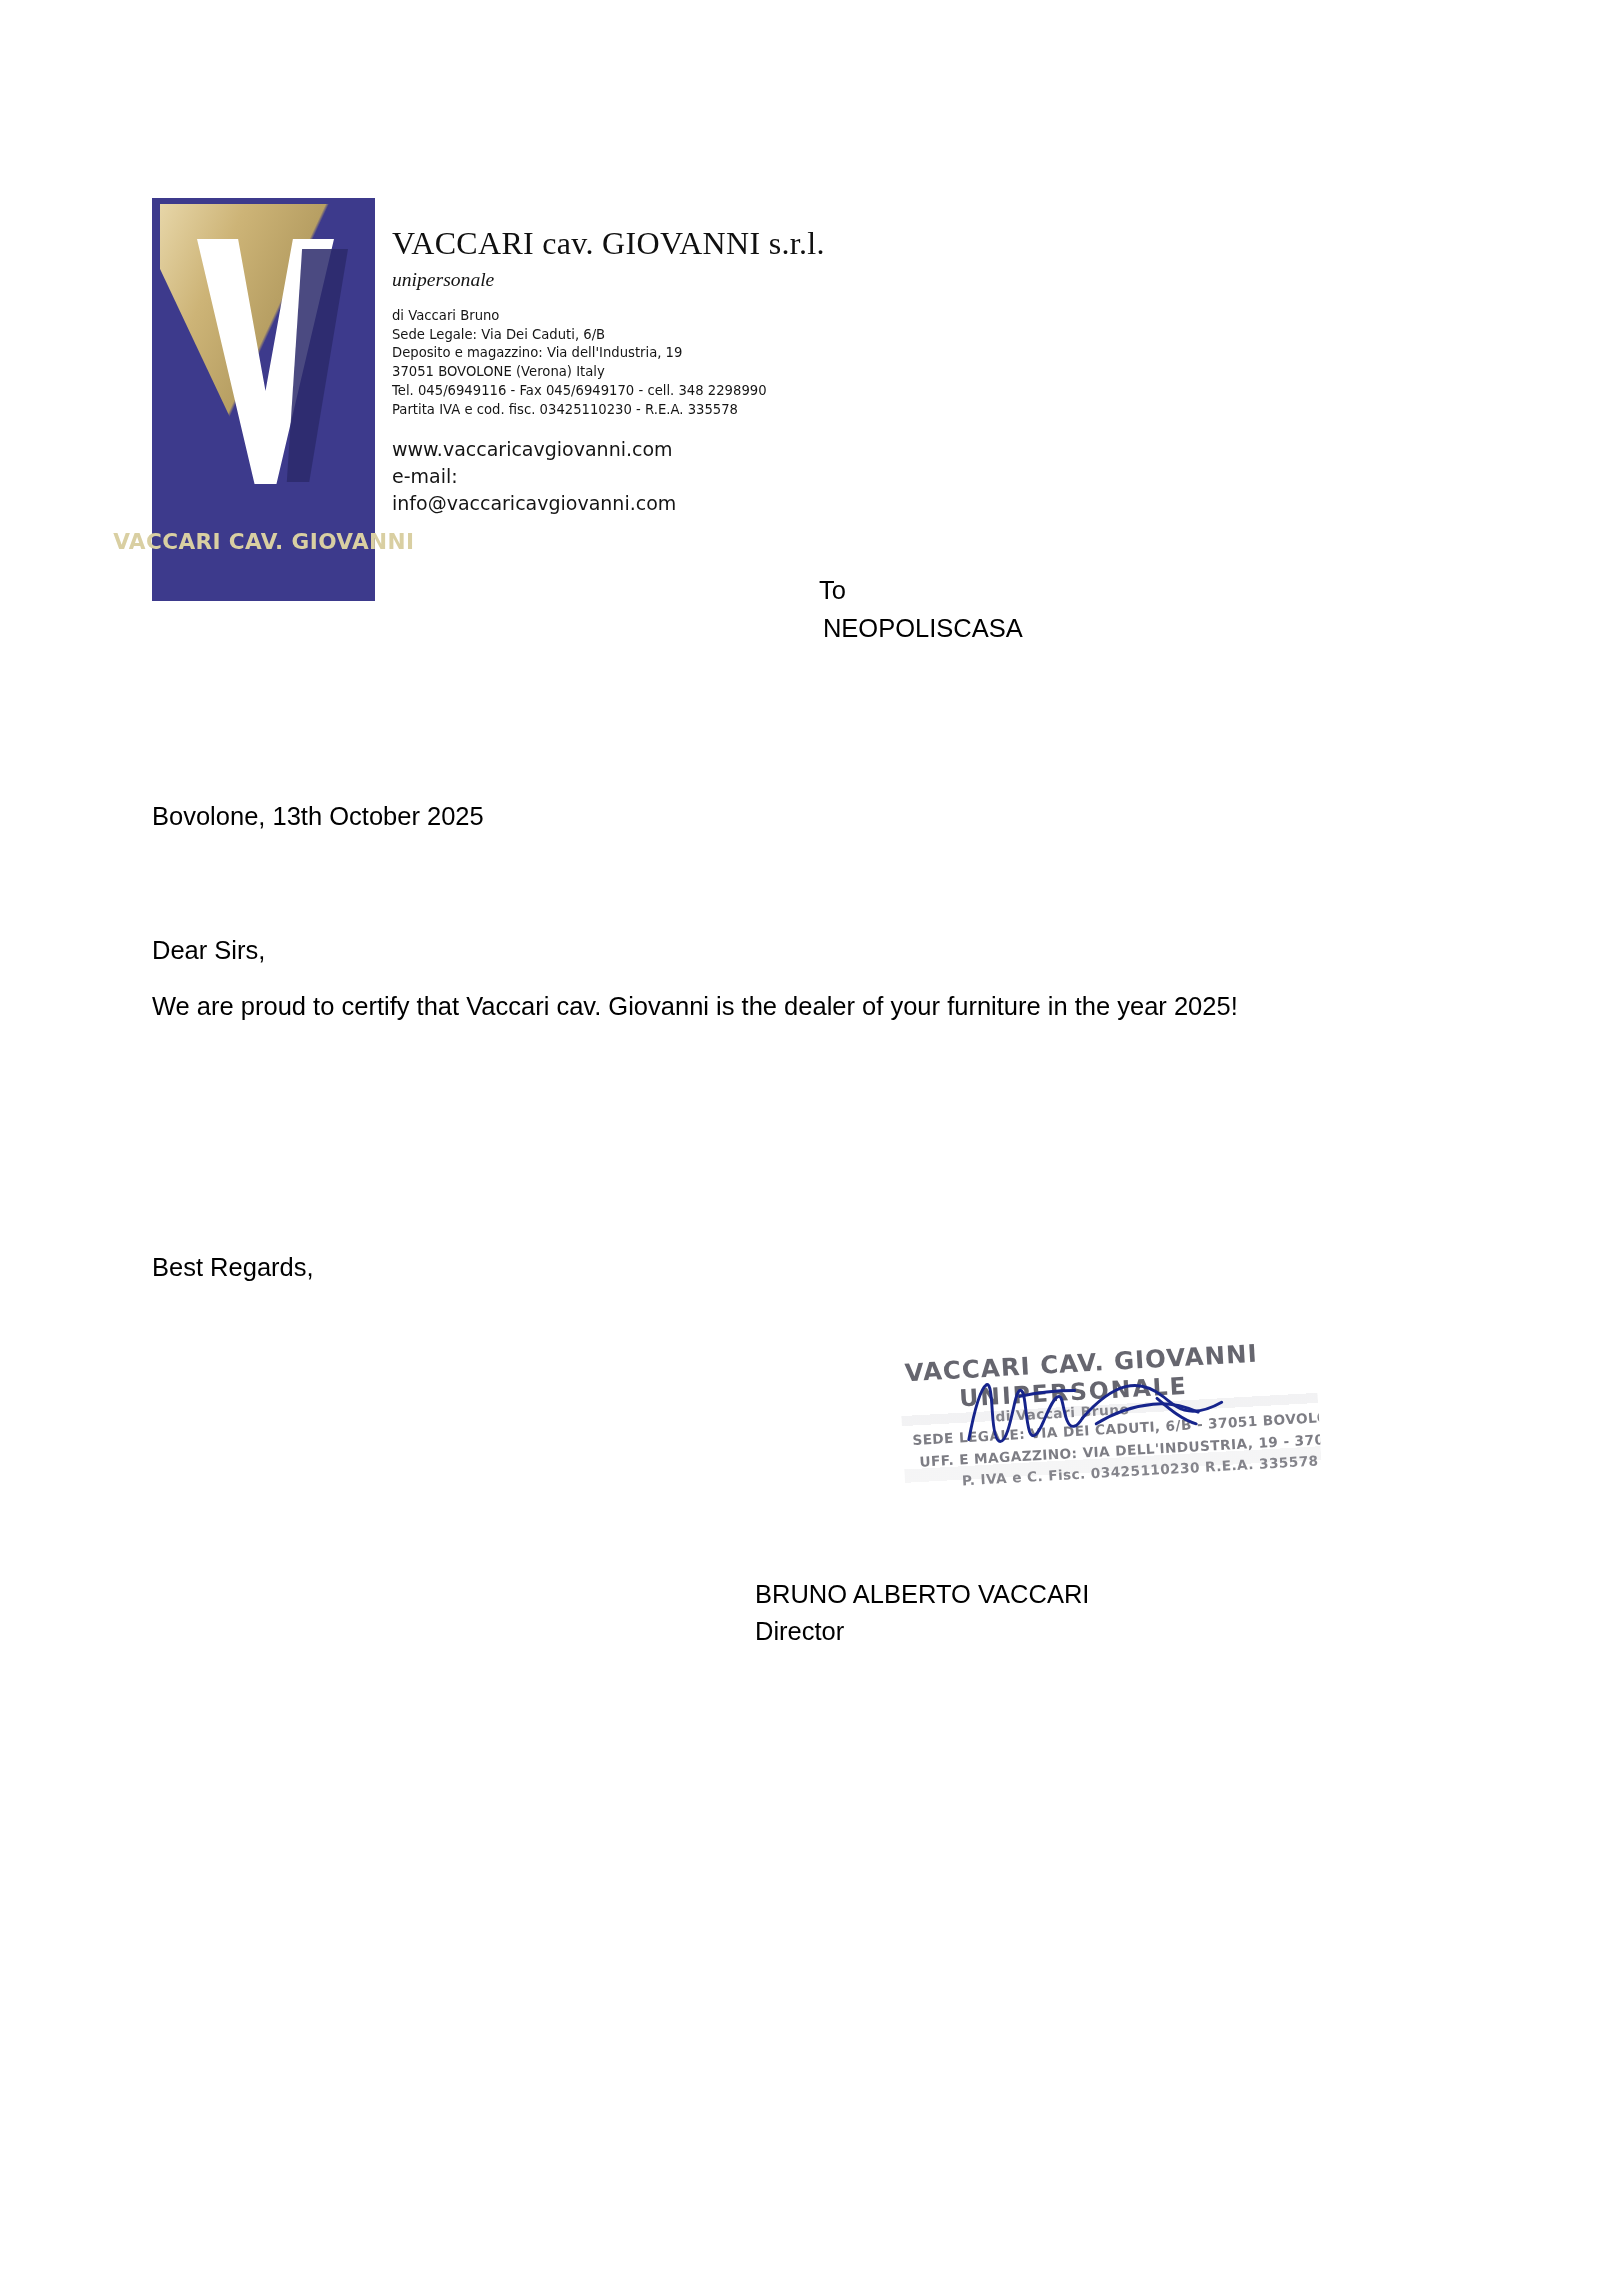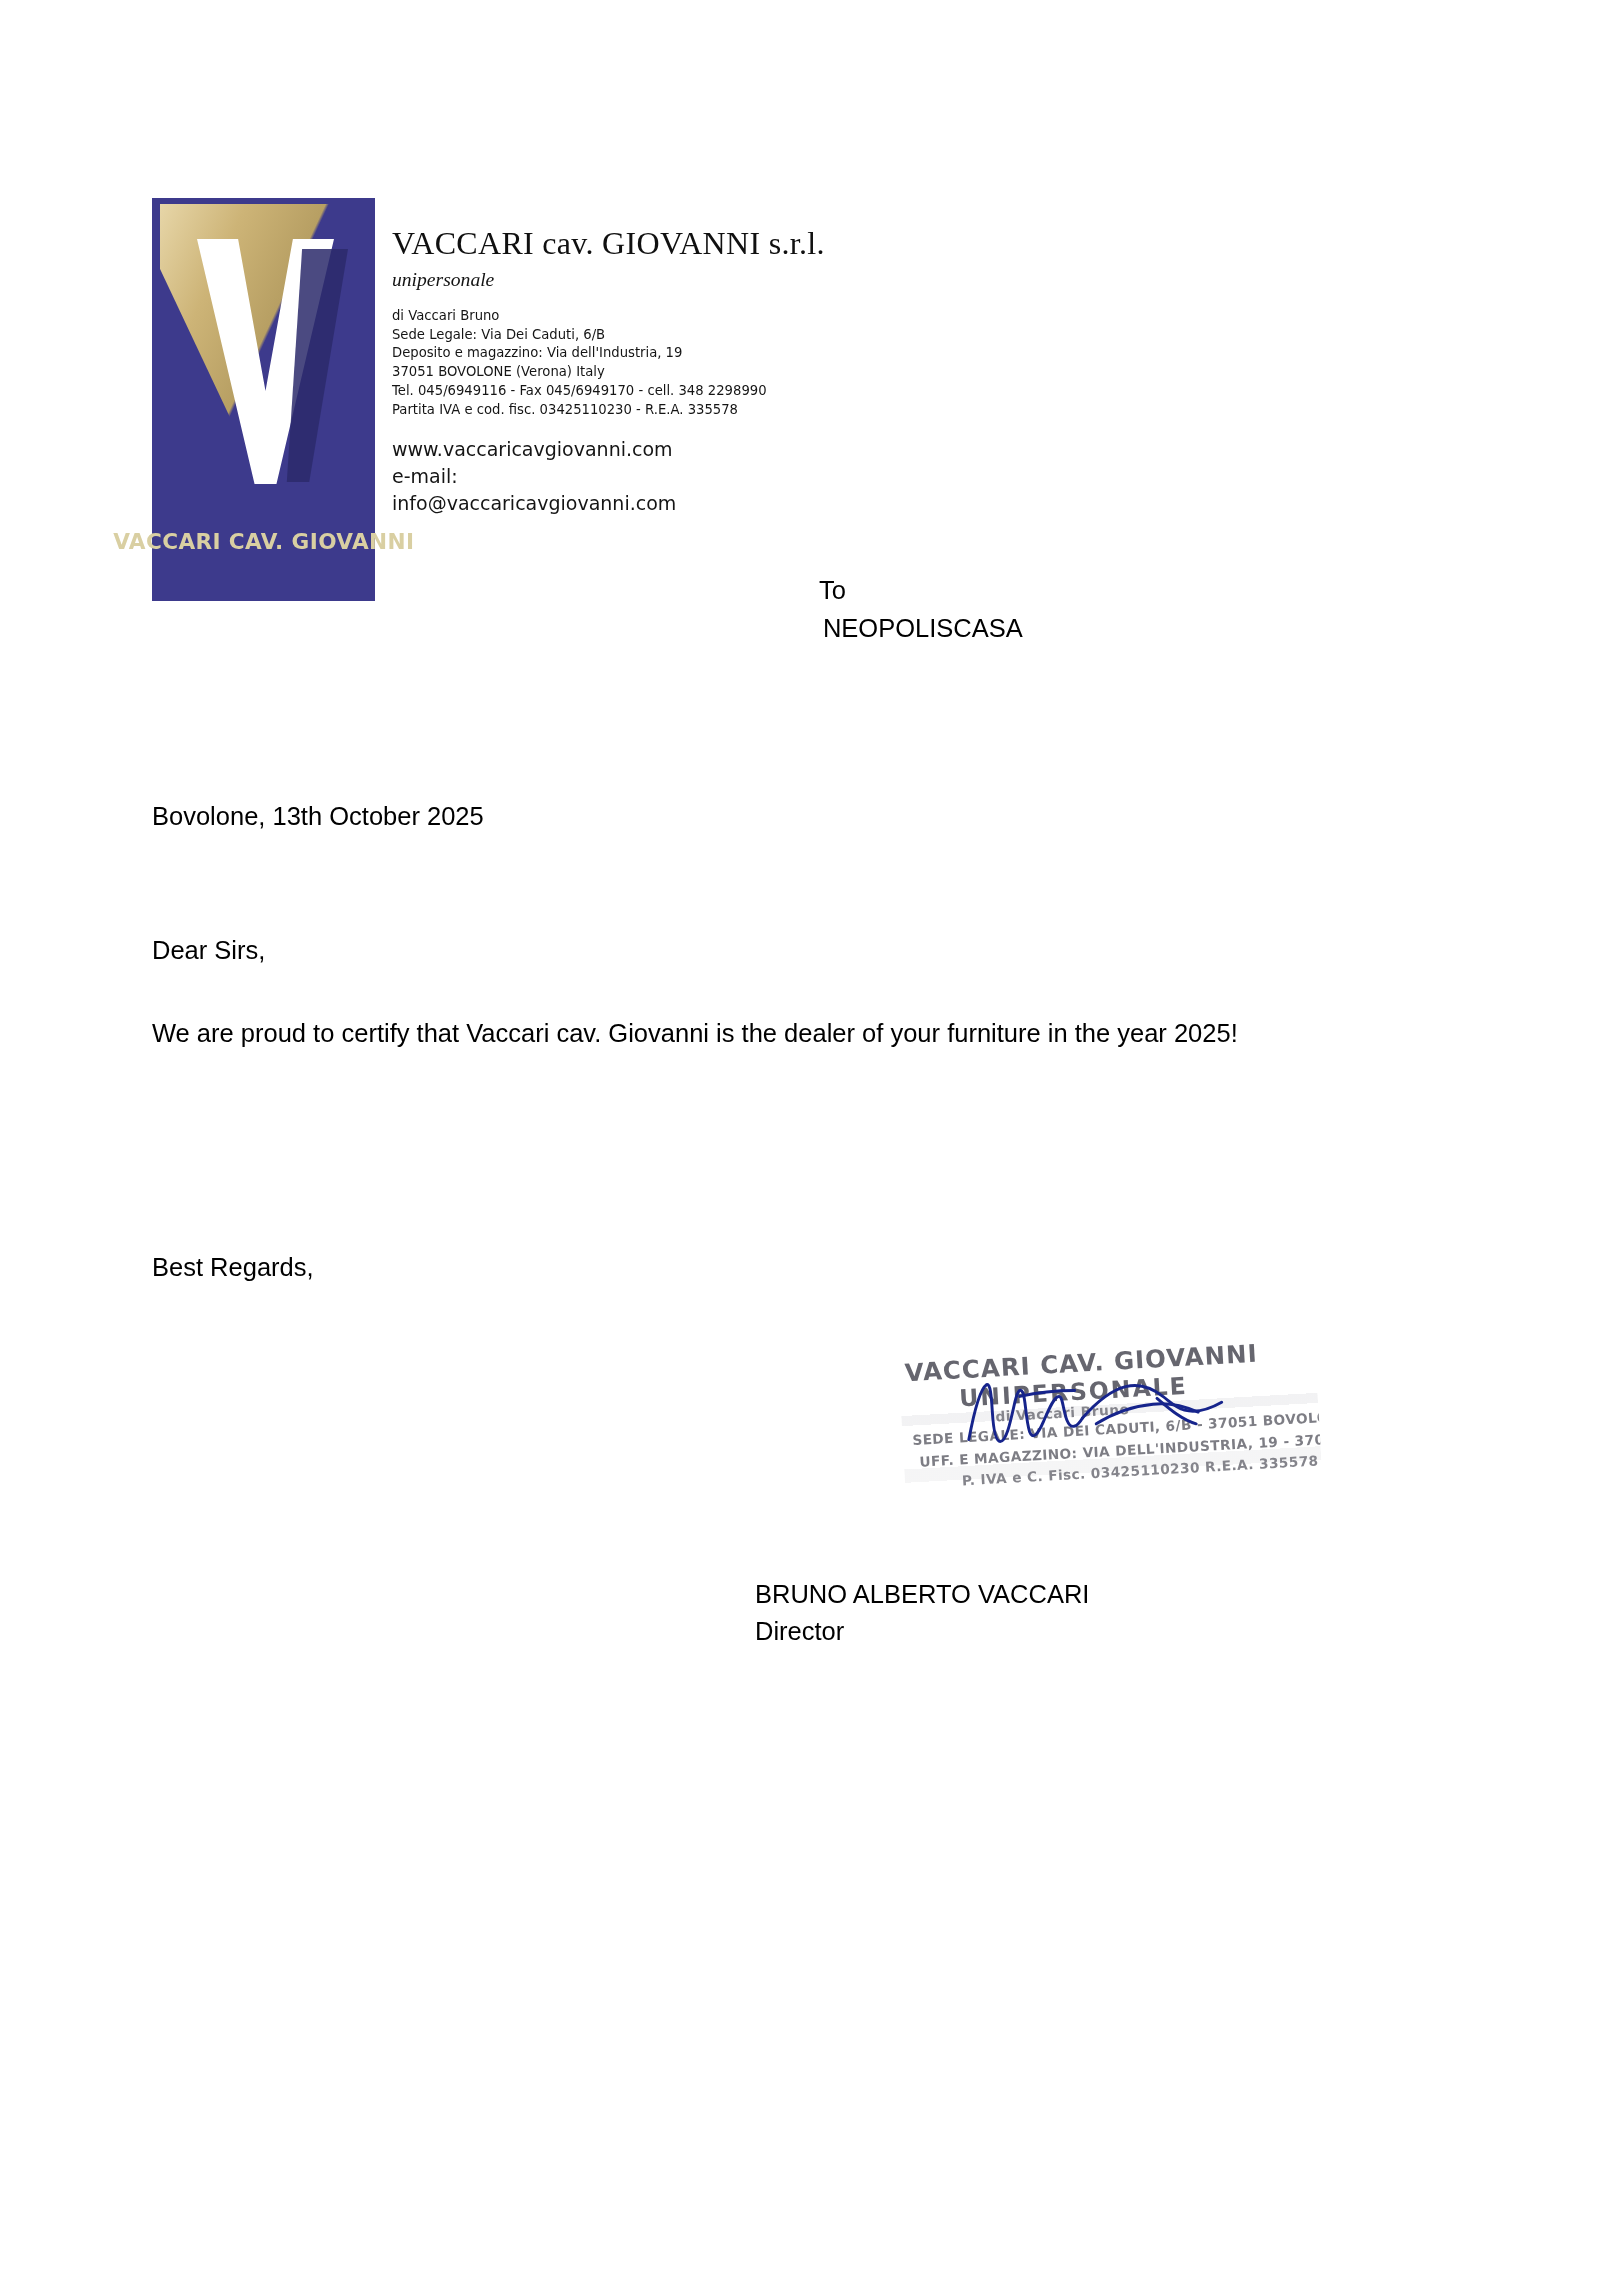--- a/index.html
+++ b/index.html
@@ -151,21 +151,21 @@
   .salutation {
     position: absolute;
     left: 152px;
     top: 936px;
     font-size: 25.5px;
   }
 
   .body-text {
     position: absolute;
     left: 152px;
-    top: 1015px;
+    top: 988px;
     width: 1274px;
     font-size: 25.5px;
     line-height: 1.48;
   }
 
   .closing {
     position: absolute;
     left: 152px;
     top: 1253px;
     font-size: 25.5px;

